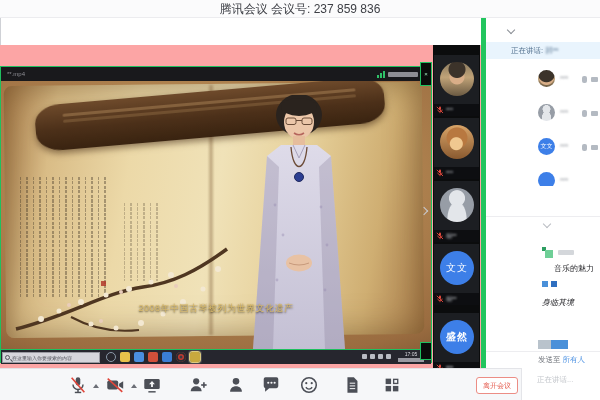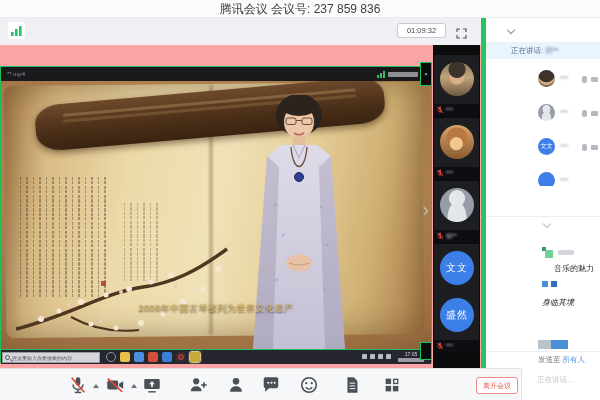--- a/index.html
+++ b/index.html
@@ -121,37 +121,20 @@
 </style>
 </head>
 <body>
 
 <div class="window">
 
   <div class="abs titlebar">
     <span>腾讯会议 会议号: 237 859 836</span>
   </div>
 
-  <div class="abs statusbar">
-    <div class="abs signal-box">
-      <svg width="13" height="13" viewBox="0 0 13 13">
-        <rect x="1" y="8" width="2.6" height="4" fill="#27c06a"></rect>
-        <rect x="5" y="5" width="2.6" height="7" fill="#27c06a"></rect>
-        <rect x="9" y="2" width="2.6" height="10" fill="#27c06a"></rect>
-      </svg>
-    </div>
-    <div class="abs timer-box">
-      <span>01:09:32</span>
-    </div>
-    <div class="abs fs-btn">
-      <svg width="11" height="11" viewBox="0 0 11 11">
-        <path d="M1 4V1h3 M7 1h3v3 M10 7v3H7 M4 10H1V7" fill="none" stroke="#55585e" stroke-width="1.2"></path>
-      </svg>
-    </div>
-  </div>
 
   <div class="abs main">
     <div class="share">
       <div class="playerbar">
         <div class="fname">**.mp4</div>
         <div class="pstats">
           <svg width="8" height="8" viewBox="0 0 8 8">
             <rect x="0" y="5" width="2" height="3" fill="#2fc168"></rect>
               <rect x="3" y="3" width="2" height="5" fill="#2fc168"></rect>
               <rect x="6" y="1" width="2" height="7" fill="#2fc168"></rect>
@@ -307,21 +290,21 @@
       <div class="namebar">
         <svg class="mini-mic" width="8" height="8" viewBox="0 0 8 8">
             <rect x="3" y="0.5" width="2" height="3.5" rx="1" fill="#e64a3e"></rect>
             <path d="M1.8 3.5a2.2 2.2 0 0 0 4.4 0" stroke="#e64a3e" stroke-width=".8" fill="none"></path>
             <line x1="4" y1="5.8" x2="4" y2="7.2" stroke="#e64a3e" stroke-width=".8"></line>
             <line x1="0.8" y1="0.8" x2="7" y2="7" stroke="#e64a3e" stroke-width=".9"></line>
           </svg>
         <span>胡**</span>
       </div>
     </div>
-    <div class="tile" style="top:246px;">
+    <div class="tile" style="top:268px;font-weight:bold;">
       <div class="t-avatar av-blue sharp">盛然</div>
       <div class="namebar">
         <svg class="mini-mic" width="8" height="8" viewBox="0 0 8 8">
             <rect x="3" y="0.5" width="2" height="3.5" rx="1" fill="#e64a3e"></rect>
             <path d="M1.8 3.5a2.2 2.2 0 0 0 4.4 0" stroke="#e64a3e" stroke-width=".8" fill="none"></path>
             <line x1="4" y1="5.8" x2="4" y2="7.2" stroke="#e64a3e" stroke-width=".8"></line>
             <line x1="0.8" y1="0.8" x2="7" y2="7" stroke="#e64a3e" stroke-width=".9"></line>
           </svg>
         <span>***</span>
       </div>

